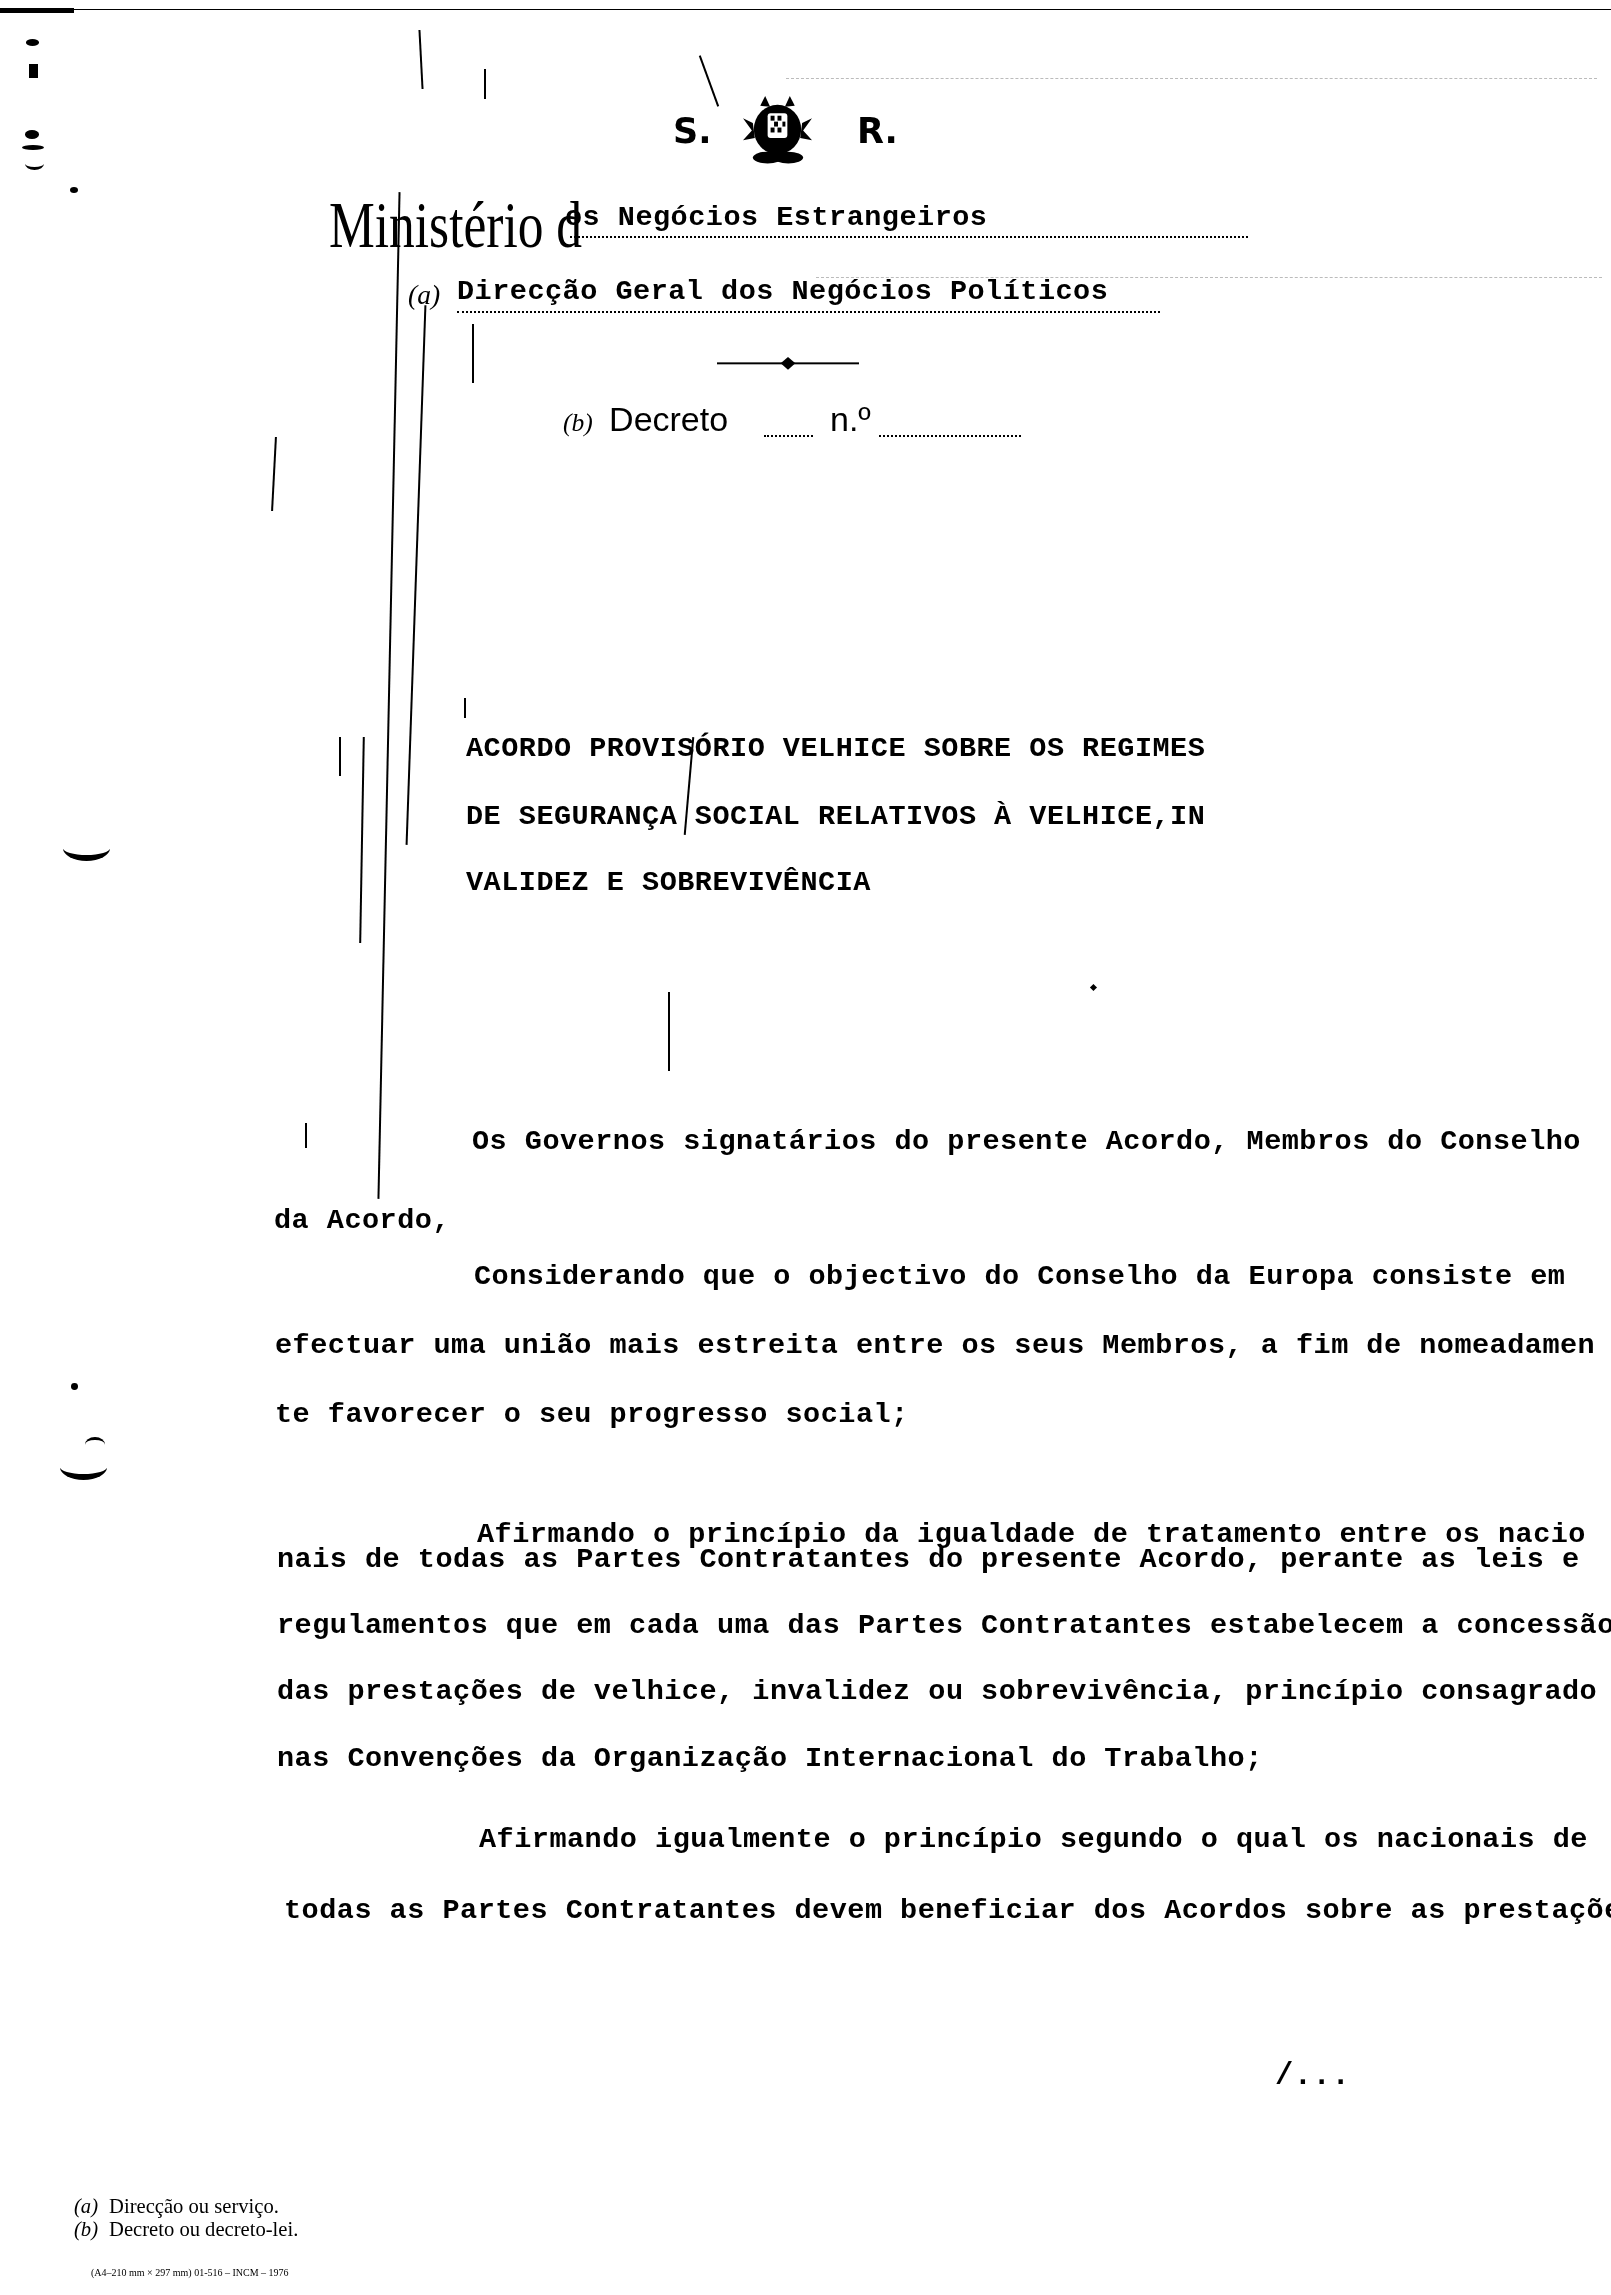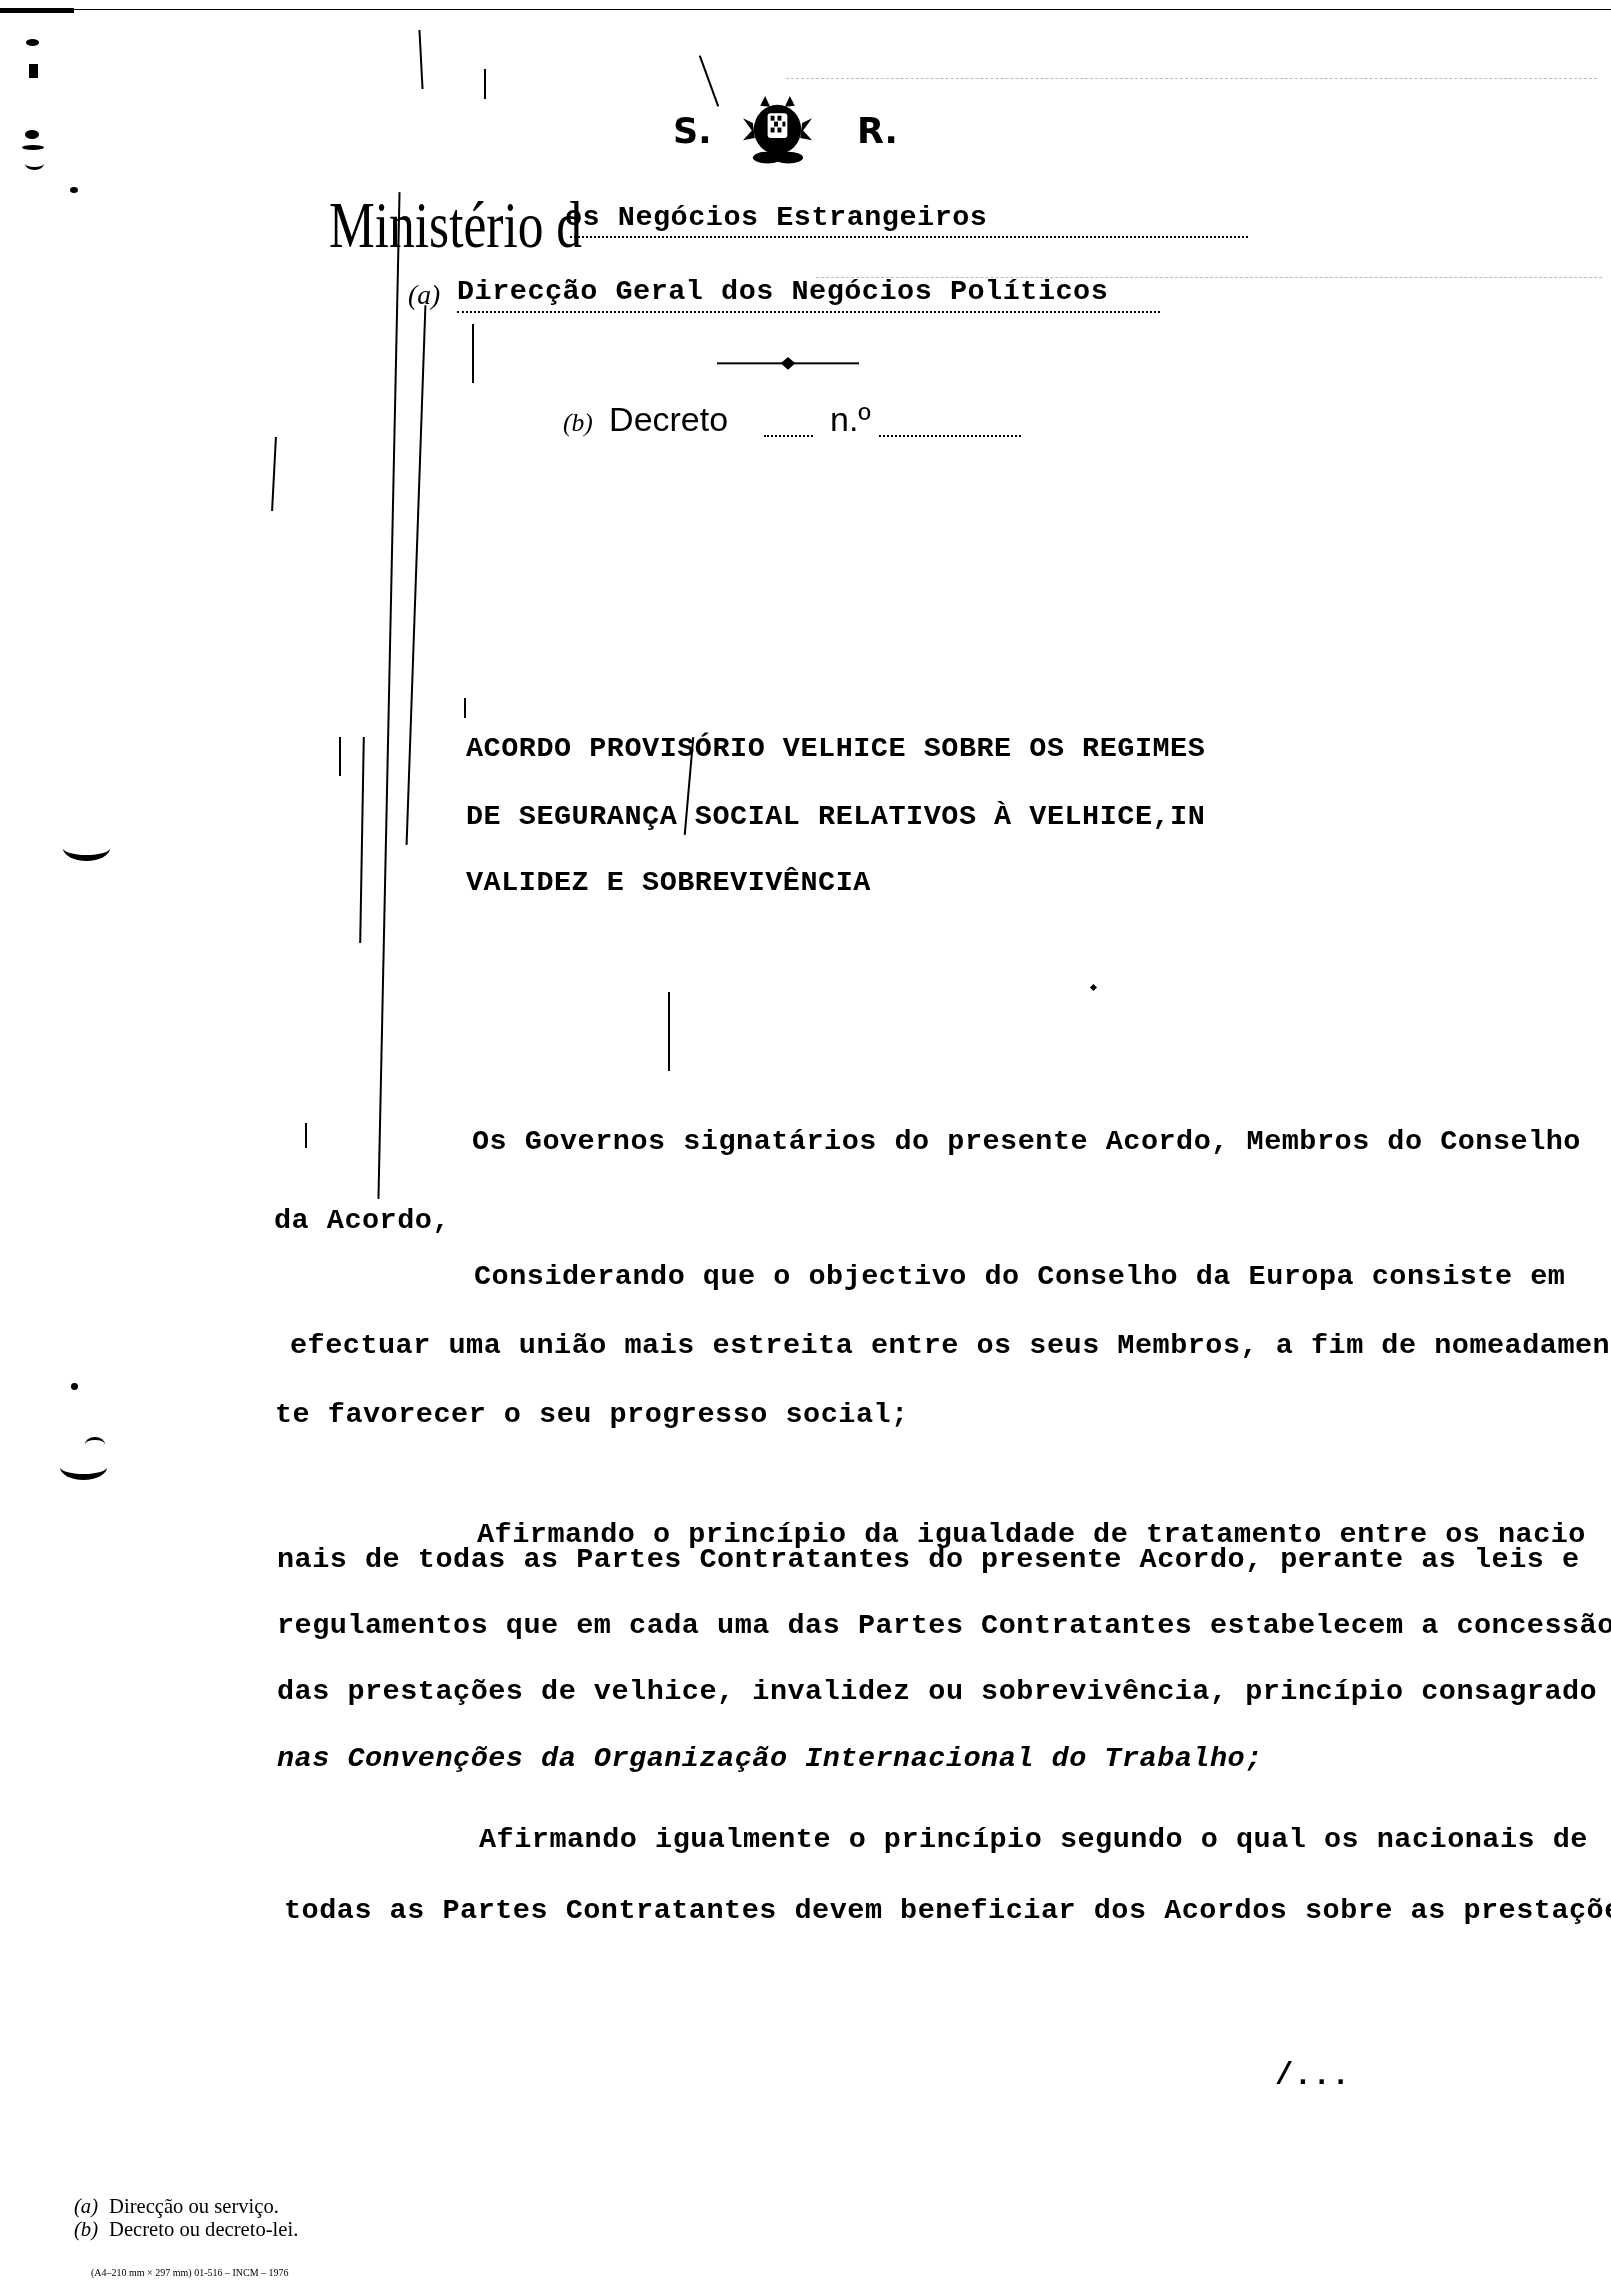--- a/index.html
+++ b/index.html
@@ -123,29 +123,29 @@
   </div>
   <div class="mark" style="left:1091px;top:985px;width:4.9px;height:4.9px;background:#000;transform:rotate(45deg);"></div>
 
   <div>
     <div>
       <div class="abs tw body-line" style="left:472px;top:1125px;">Os Governos signatários do presente Acordo, Membros do Conselho</div>
       <div class="abs tw body-line" style="left:274px;top:1204px;">da Acordo,</div>
     </div>
     <div>
       <div class="abs tw body-line" style="left:474px;top:1260px;">Considerando que o objectivo do Conselho da Europa consiste  em</div>
-      <div class="abs tw body-line" style="left:290px;top:1329px;">efectuar uma união mais estreita entre os seus Membros, a fim de nomeadamen</div>
+      <div class="abs tw body-line" style="left:275px;top:1329px;">efectuar uma união mais estreita entre os seus Membros, a fim de nomeadamen</div>
       <div class="abs tw body-line" style="left:275px;top:1398px;">te favorecer o seu progresso social;</div>
     </div>
     <div>
       <div class="abs tw body-line" style="left:477px;top:1474px;margin-top:44px;">Afirmando o princípio da igualdade de tratamento entre os nacio</div>
       <div class="abs tw body-line" style="left:277px;top:1543px;">nais de todas as Partes Contratantes do presente Acordo, perante as leis  e</div>
       <div class="abs tw body-line" style="left:277px;top:1609px;">regulamentos que em cada uma das Partes Contratantes estabelecem a concessão</div>
       <div class="abs tw body-line" style="left:277px;top:1675px;">das prestações de velhice, invalidez ou sobrevivência, princípio consagrado</div>
-      <div class="abs tw body-line" style="left:277px;top:1742px;font-style:italic;">nas Convenções da Organização Internacional do Trabalho;</div>
+      <div class="abs tw body-line" style="left:277px;top:1742px;">nas Convenções da Organização Internacional do Trabalho;</div>
     </div>
     <div>
       <div class="abs tw body-line" style="left:479px;top:1823px;">Afirmando igualmente o princípio segundo o qual os nacionais  de</div>
       <div class="abs tw body-line" style="left:284px;top:1894px;">todas as Partes Contratantes devem beneficiar dos Acordos sobre as prestações</div>
     </div>
   </div>
 
   <div class="abs tw" style="left:1275px;top:2059px;font-size:30.5px;">/...</div>
 
   <div>

